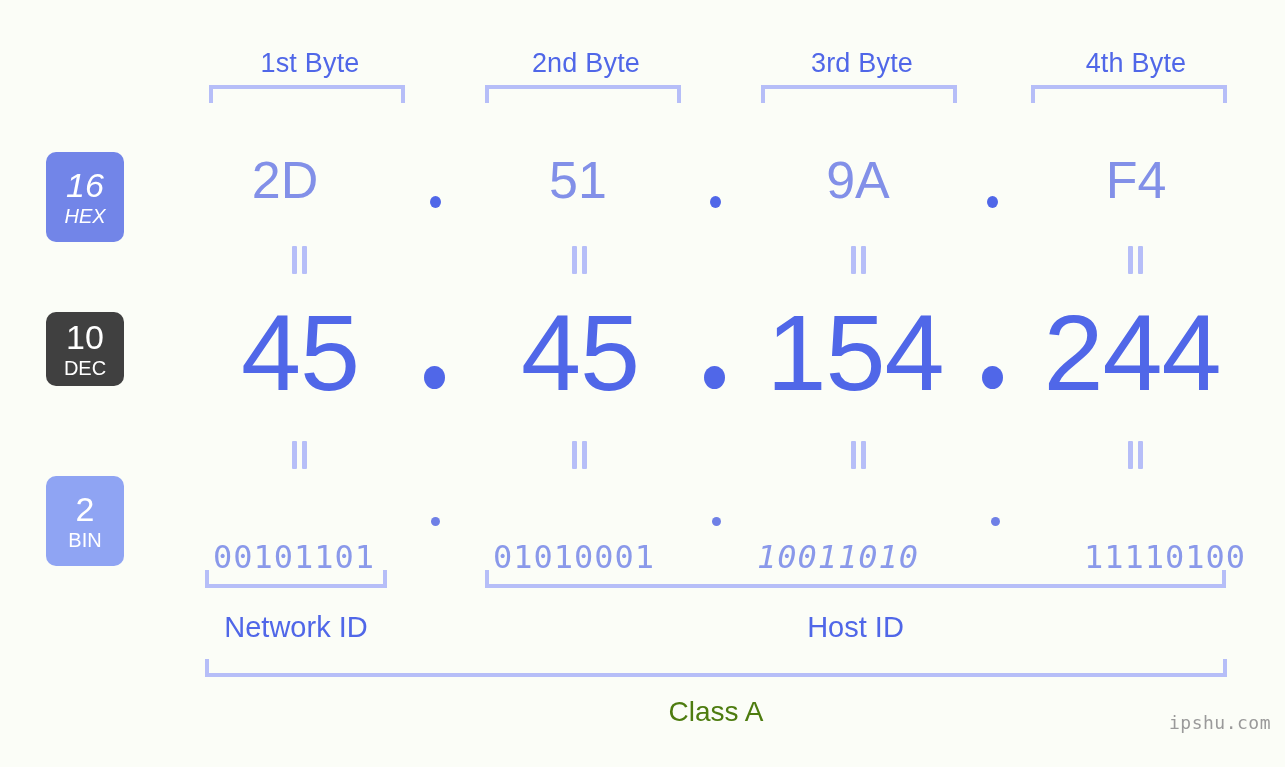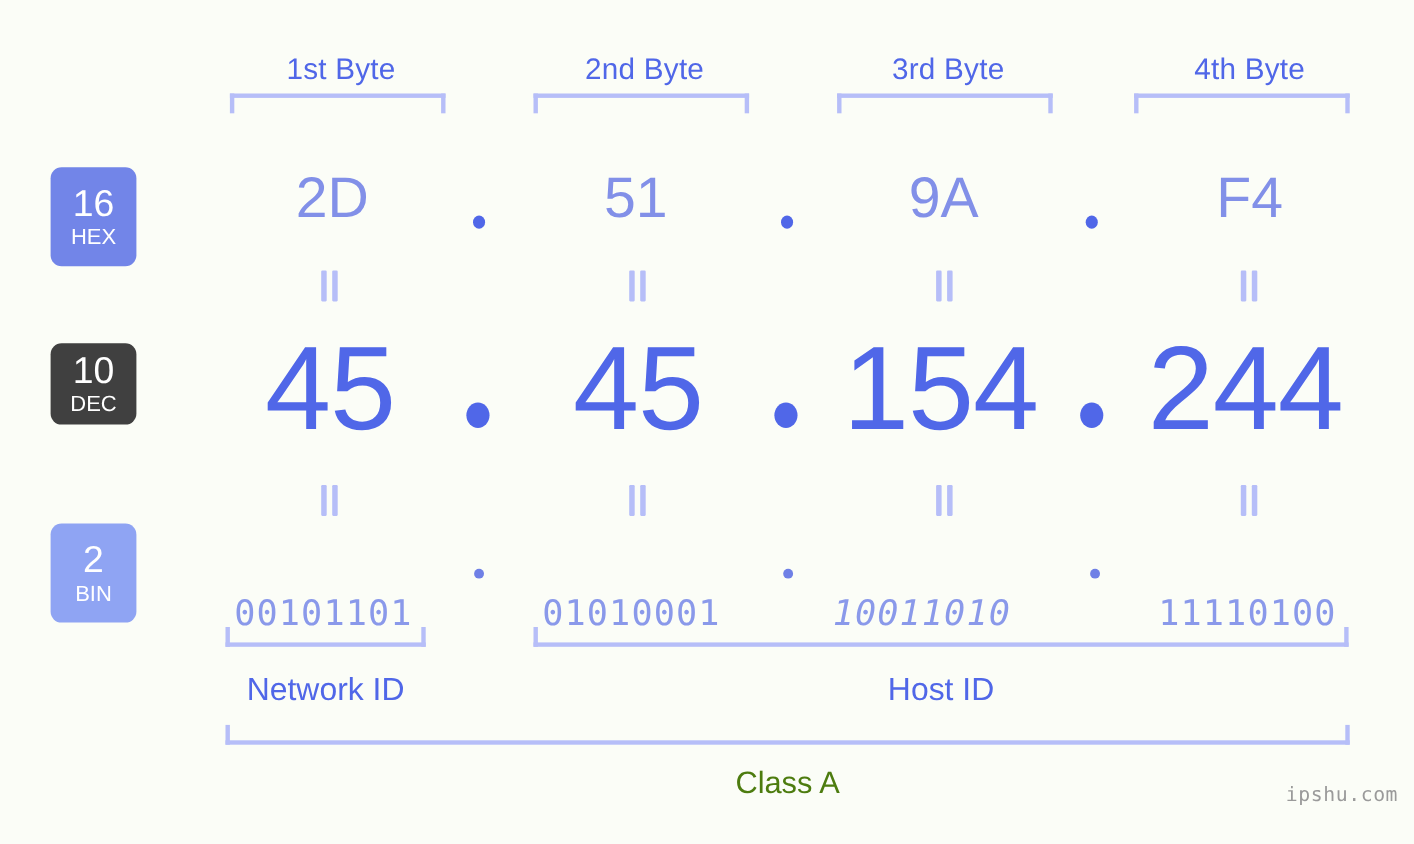--- a/index.html
+++ b/index.html
@@ -53,21 +53,21 @@
     color:#ffffff;
     display:flex;
     flex-direction:column;
     align-items:center;
     justify-content:center;
     line-height:1;
   }
   .badge .num{font-size:34px;font-weight:400;}
   .badge .nm{font-size:20px;font-weight:400;margin-top:4px;}
 
-  #badge-hex{top:152px;height:90px;background:#7285e8;}
+  #badge-hex{top:152px;height:90px;background:#7285e8;font-style:italic;}
   #badge-dec{top:312px;height:74px;background:#404040;}
   #badge-bin{top:476px;height:90px;background:#8fa4f3;}
 
   
   .octet{
     position:absolute;
     text-align:center;
     white-space:nowrap;
   }
   .hexrow .octet{
@@ -162,21 +162,21 @@
   <div class="bracket-down" style="left:209px;top:85px;width:196px;"></div>
   <div class="bracket-down" style="left:485px;top:85px;width:196px;"></div>
   <div class="bracket-down" style="left:761px;top:85px;width:196px;"></div>
   <div class="bracket-down" style="left:1031px;top:85px;width:196px;"></div>
 
   <div class="badge" id="badge-hex">
     <span class="num">16</span>
     <span class="nm">HEX</span>
   </div>
   <div class="hexrow">
-    <div class="octet" style="left:190px;width:224px;">2D</div>
+    <div class="octet" style="left:173px;width:224px;">2D</div>
     <div class="octet" style="left:466px;width:224px;">51</div>
     <div class="octet" style="left:746px;width:224px;">9A</div>
     <div class="octet" style="left:1024px;width:224px;">F4</div>
     <div class="dot hex" style="left:430px;top:196px;"></div>
     <div class="dot hex" style="left:710px;top:196px;"></div>
     <div class="dot hex" style="left:987px;top:196px;"></div>
   </div>
 
   <div class="eq" style="left:292px;top:246px;">
       <span class="a"></span>
@@ -227,21 +227,21 @@
     </div>
 
   <div class="badge" id="badge-bin">
     <span class="num">2</span>
     <span class="nm">BIN</span>
   </div>
   <div class="binrow">
     <div class="octet" style="left:182px;width:224px;">00101101</div>
     <div class="octet" style="left:462px;width:224px;">01010001</div>
     <div class="octet" style="left:726px;width:224px;font-style:italic;">10011010</div>
-    <div class="octet" style="left:1022px;width:224px;">11110100</div>
+    <div class="octet" style="left:1022px;width:224px;text-align:right;">11110100</div>
     <div class="dot bin" style="left:431px;top:517px;"></div>
     <div class="dot bin" style="left:712px;top:517px;"></div>
     <div class="dot bin" style="left:991px;top:517px;"></div>
   </div>
 
   <div class="bracket-up" style="left:205px;top:570px;width:182px;"></div>
   <div class="bracket-up" style="left:485px;top:570px;width:741px;"></div>
 
   <div class="id-label" style="left:205px;top:611px;width:182px;">Network ID</div>
   <div class="id-label" style="left:485px;top:611px;width:741px;">Host ID</div>

